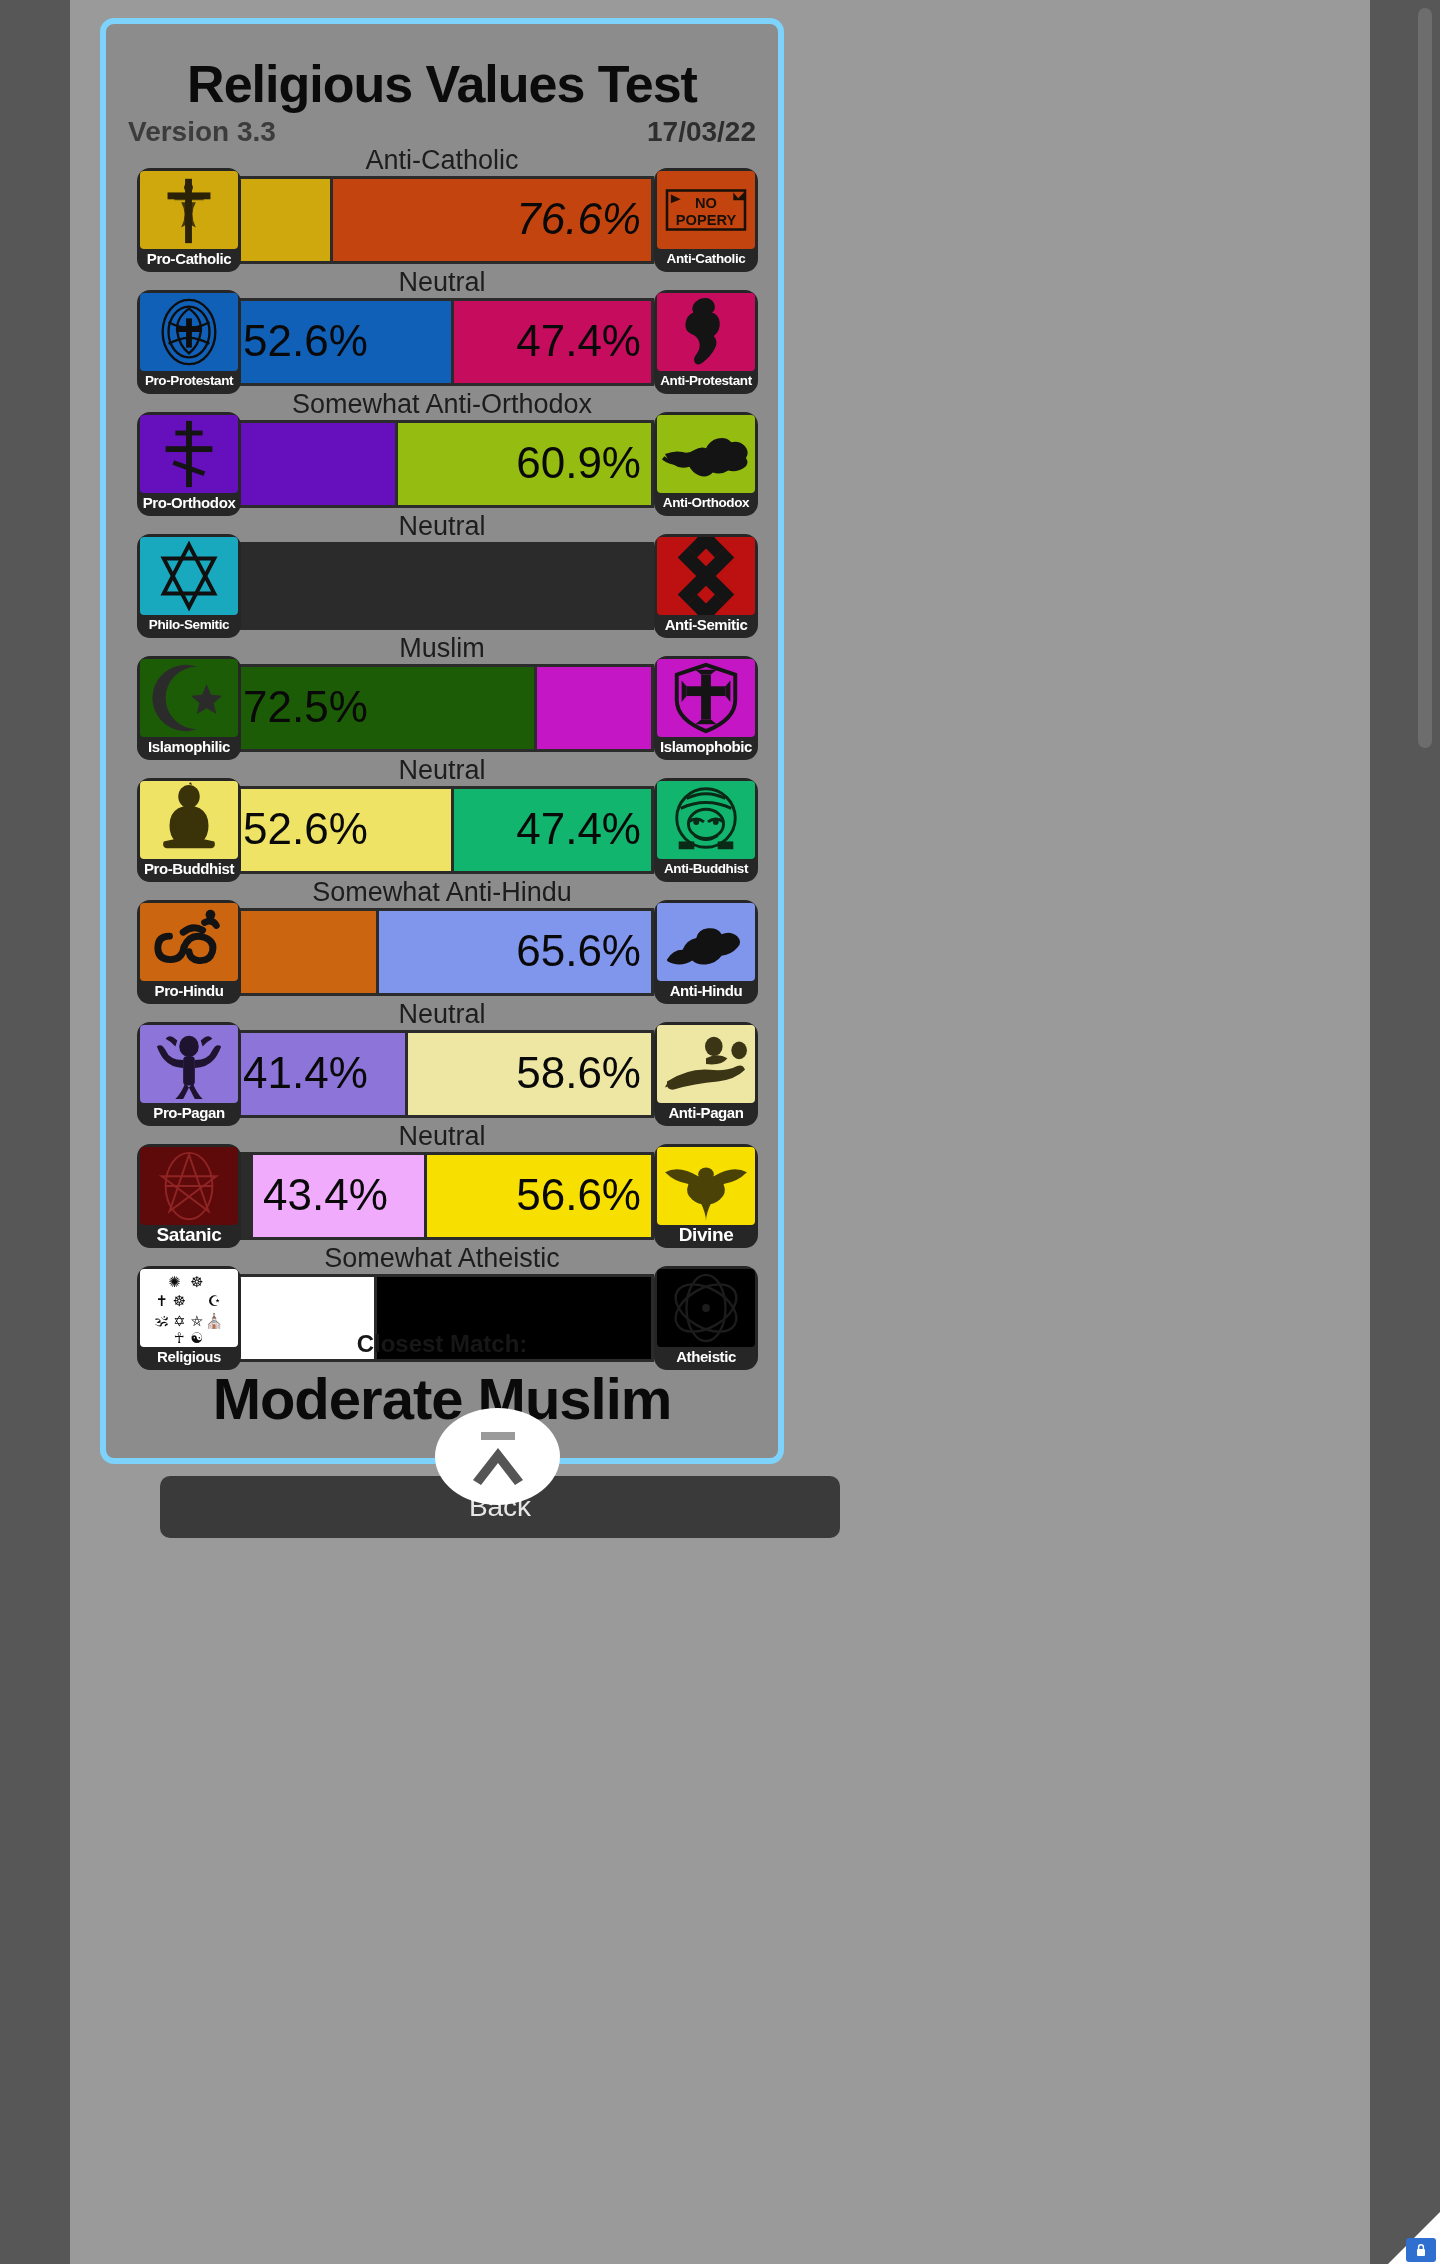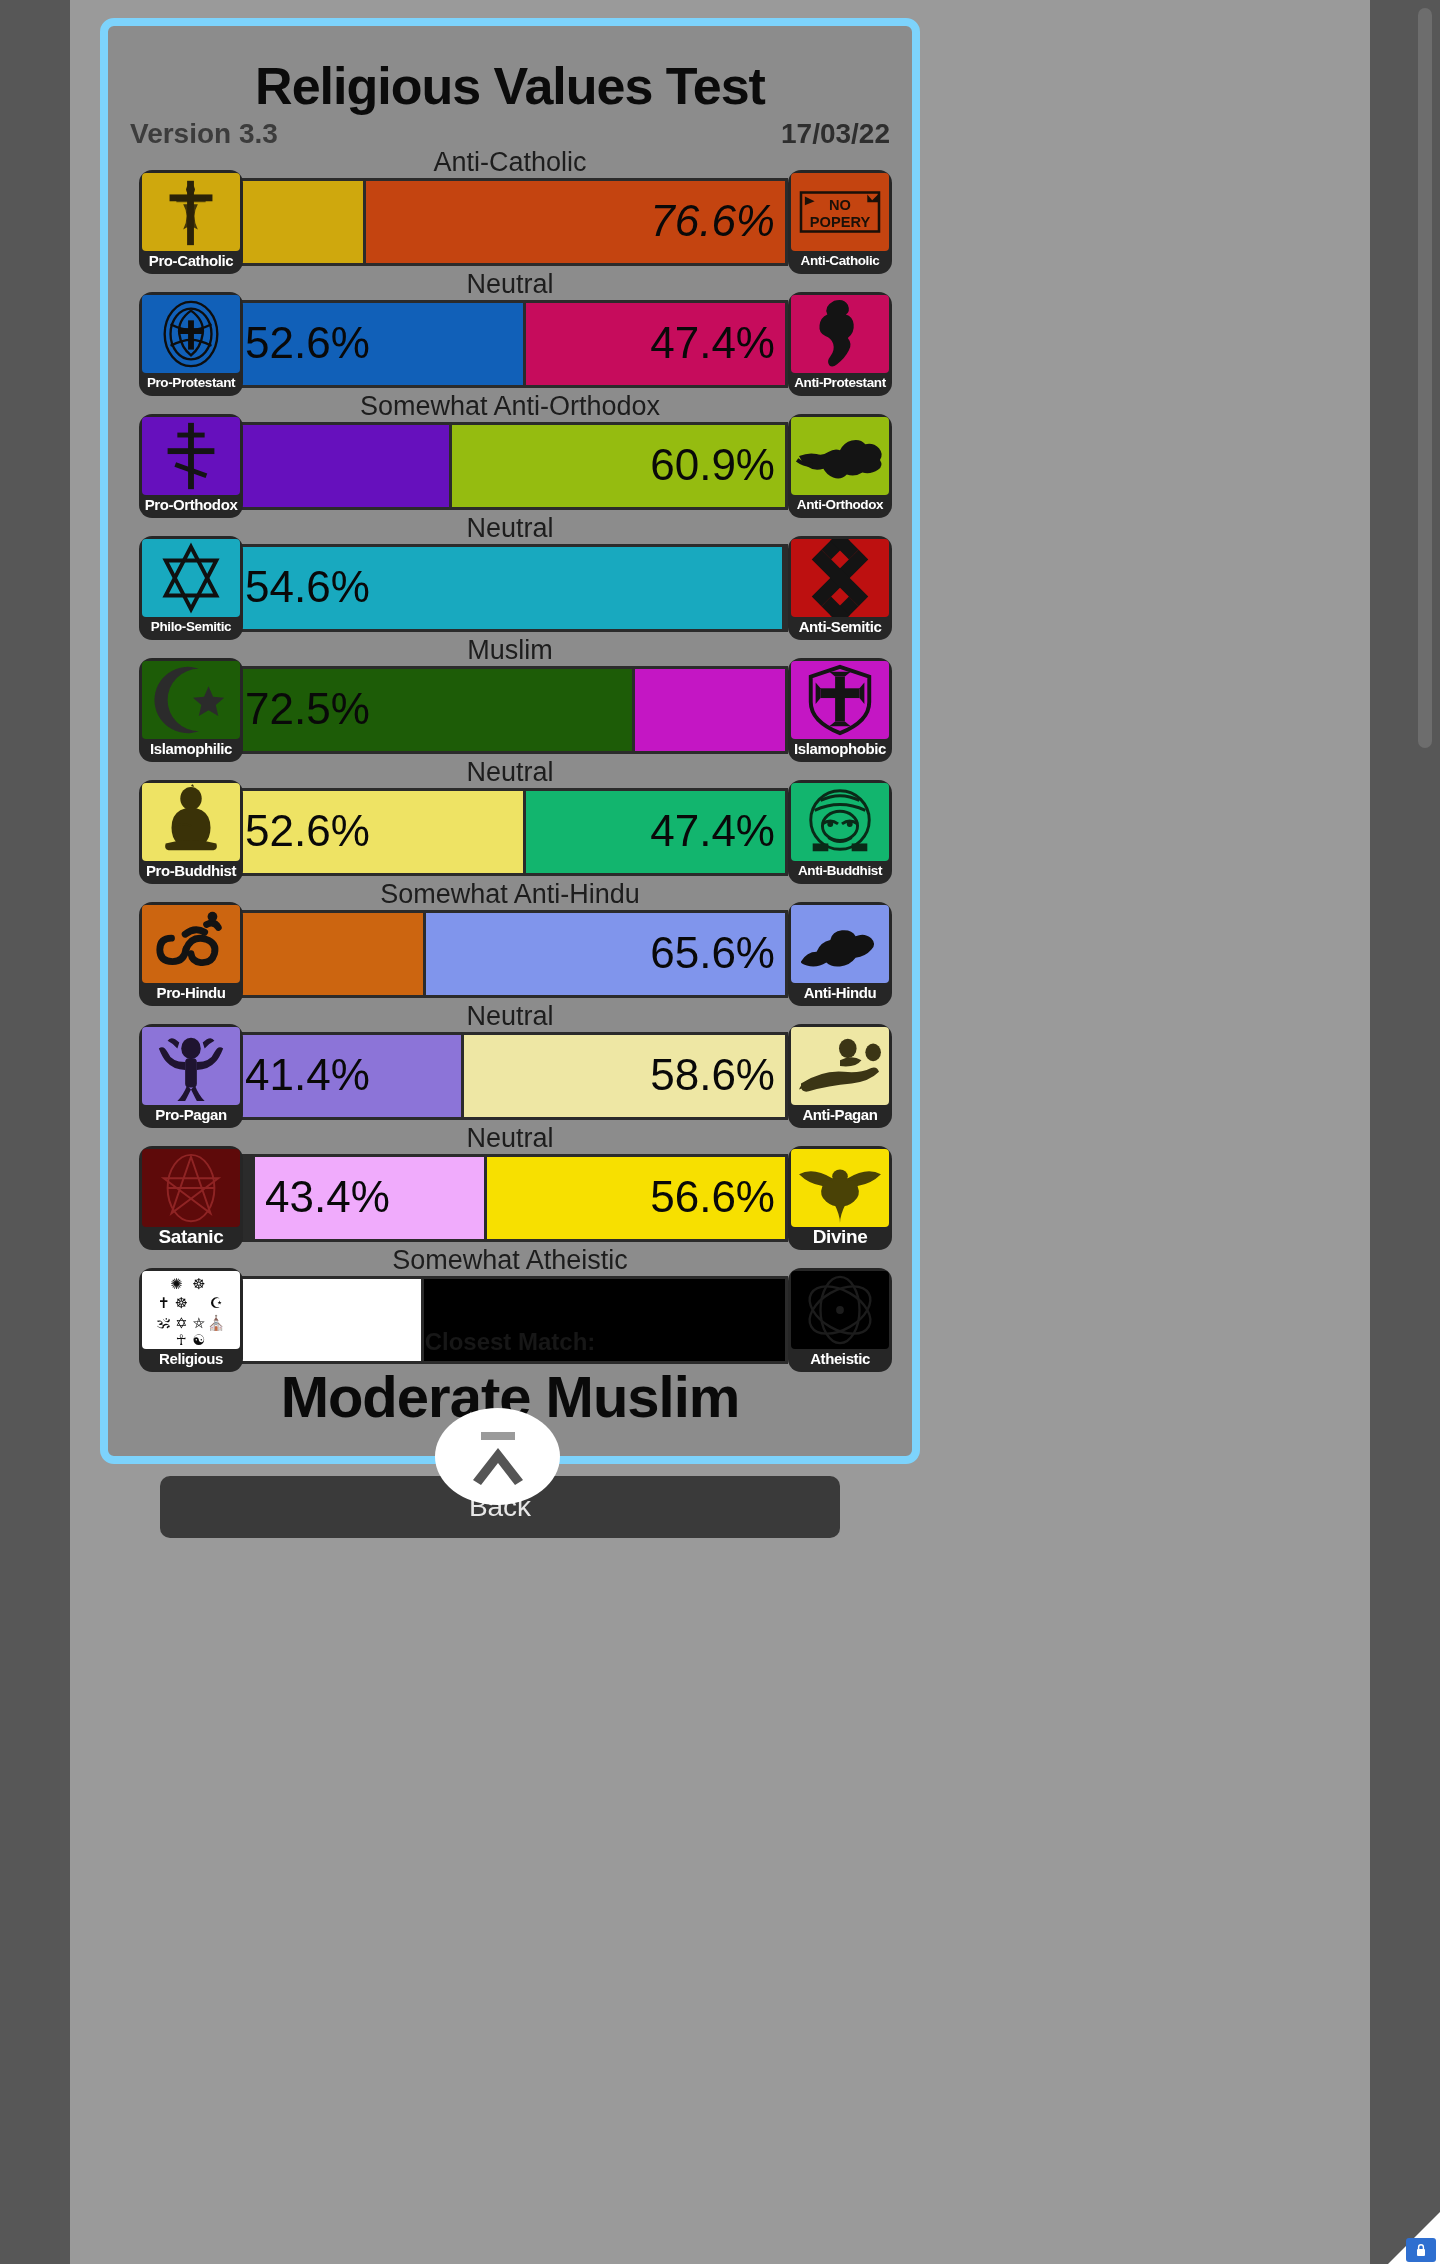--- a/index.html
+++ b/index.html
@@ -19,22 +19,22 @@
   #right-dark-strip{
     position:absolute;right:0;top:0;width:70px;height:2264px;background:#575757;
   }
   #scrollbar{
     position:absolute;right:8px;top:8px;width:14px;height:740px;
     background:#6d6d6d;border-radius:7px;
   }
 
   
   #card{
-    position:absolute;left:100px;top:18px;width:820px;height:1446px;
-    background:#8c8c8c;border:8px solid #7dd3fc;border-radius:14px;
+    position:absolute;left:100px;top:18px;width:684px;height:1446px;
+    background:#8c8c8c;border:6px solid #7dd3fc;border-radius:14px;
     box-sizing:border-box;
   }
 
   #title{
     position:absolute;left:0;right:0;top:34px;text-align:center;
     font-size:52px;font-weight:bold;color:#0b0b0b;letter-spacing:-1px;
     line-height:1;
   }
   #version{
     position:absolute;left:22px;top:92px;
@@ -262,23 +262,20 @@
                 </svg>
               </div>
               <div class="blabel small">Anti-Orthodox</div>
             </div>
           </div>
         </div>
         <div class="row">
           <div class="row-caption">Neutral</div>
           <div class="row-body">
             <div class="bar">
-              <div class="seg left-seg" style="flex: 54.6 1 0%; background: rgb(24, 169, 191);">
-                <div class="pct">54.6%</div>
-              </div>
               <div class="divider"></div>
             </div>
             <div class="badge left">
               <div class="thumb" style="background: rgb(24, 169, 191);">
                 <svg viewBox="0 0 100 80" class="ico">
                   <g fill="none" stroke="#101010" stroke-width="4">
                     <path d="M50 8 L76 58 H24 Z"></path>
                     <path d="M50 72 L24 22 H76 Z"></path>
                   </g>
                 </svg>

